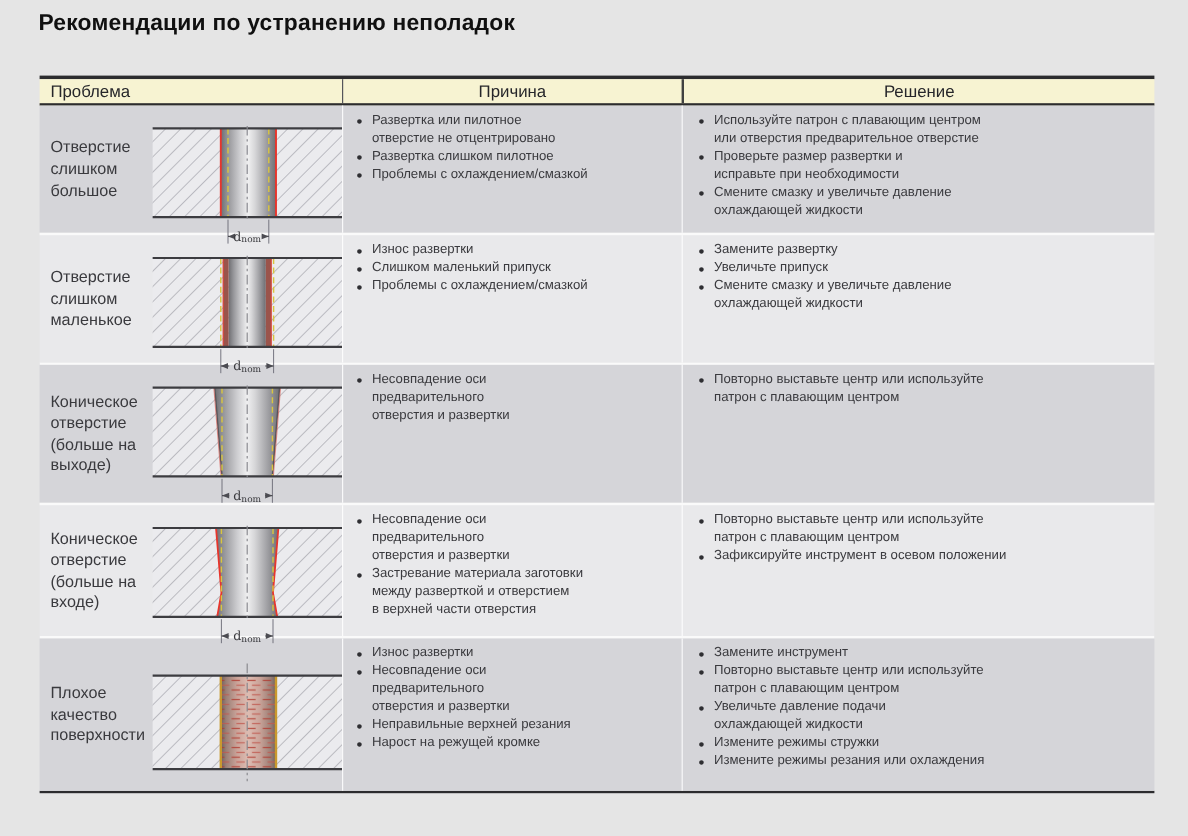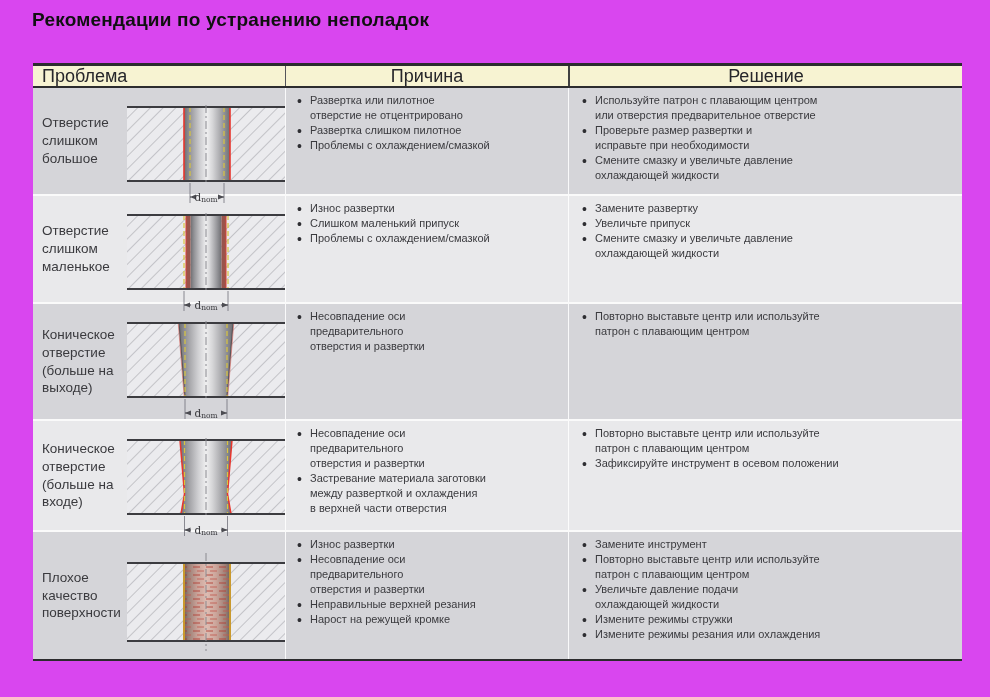--- a/index.html
+++ b/index.html
@@ -2,29 +2,29 @@
 <html><head>
 <meta charset="utf-8">
 <style>
   * { box-sizing: border-box; }
   html, body { margin: 0; padding: 0; }
   body {
     width: 990px; height: 697px; background: #ffffff;
     font-family: "Liberation Sans", "DejaVu Sans", sans-serif;
     color: #3a3a3a;
   }
-  .page { position: relative; width: 990px; height: 697px; overflow: hidden; background: #d946ef; }
+  .page { position: relative; width: 990px; height: 697px; overflow: hidden; background: #e5e5e5; }
   .title {
     position: absolute; left: 32px; top: 9px;
     font-size: 19px; font-weight: 700; color: #101010; letter-spacing: 0.2px;
   }
   .table { position: absolute; left: 33px; top: 63px; width: 929px; border-top: 3px solid #2c2c2e; }
   .thead {
     display: flex; background: #f7f3d2; border-bottom: 2px solid #2c2c2e;
-    height: 22px; align-items: center; font-size: 18px; color: #26262a;
+    height: 22px; align-items: center; font-size: 14px; color: #26262a;
   }
   .th { height: 100%; display: flex; align-items: center; }
   .th-problem  { width: 252px; padding-left: 9px; }
   .th-cause    { width: 283px; justify-content: center; border-left: 1px solid #55555a; }
   .th-solution { width: 394px; justify-content: center; border-left: 2px solid #404040; }
   .tbody { border-bottom: 2px solid #2c2c2e; }
   .trow { display: flex; }
   .trow + .trow { border-top: 2px solid #fafafa; }
   .trow:nth-child(odd)  { background: #d5d5d9; }
   .trow:nth-child(even) { background: #e9e9eb; }
@@ -245,21 +245,21 @@
                 <polygon points="100.5,92 94.5,89.6 94.5,94.4" fill="#4c4c52"></polygon>
                 <text x="79" y="95.5" text-anchor="middle" font-family="DejaVu Serif, serif" font-size="10.5" fill="#3a3a3e">d<tspan font-size="7.5" dy="1.5">nom</tspan></text>
               </svg></div>
           </div>
           <div class="cell causes-cell">
             <ul class="blist">
               <li>Несовпадение оси
 предварительного
 отверстия и развертки</li>
               <li>Застревание материала заготовки
-между разверткой и охлаждения
+между разверткой и отверстием
 в верхней части отверстия</li>
             </ul>
           </div>
           <div class="cell solutions-cell">
             <ul class="blist">
               <li>Повторно выставьте центр или используйте
 патрон с плавающим центром</li>
               <li>Зафиксируйте инструмент в осевом положении</li>
             </ul>
           </div>

